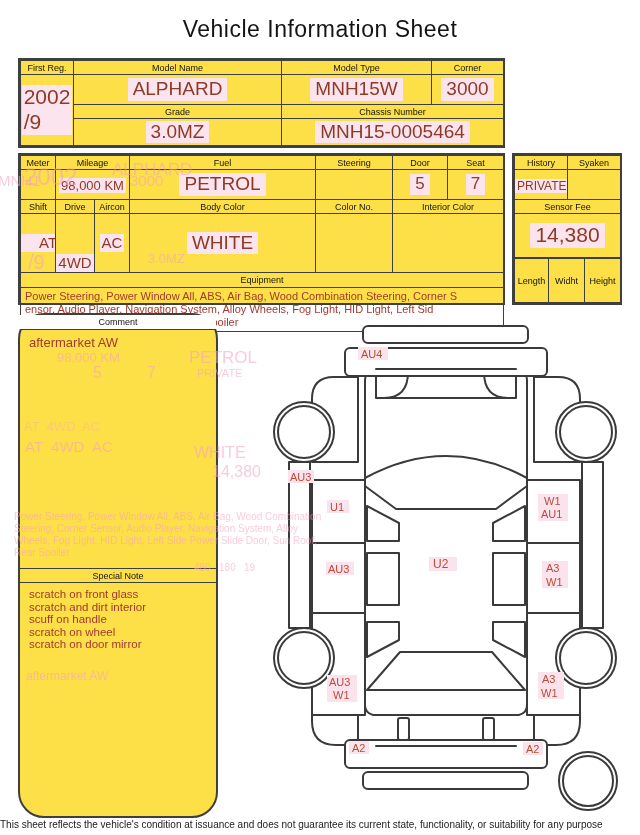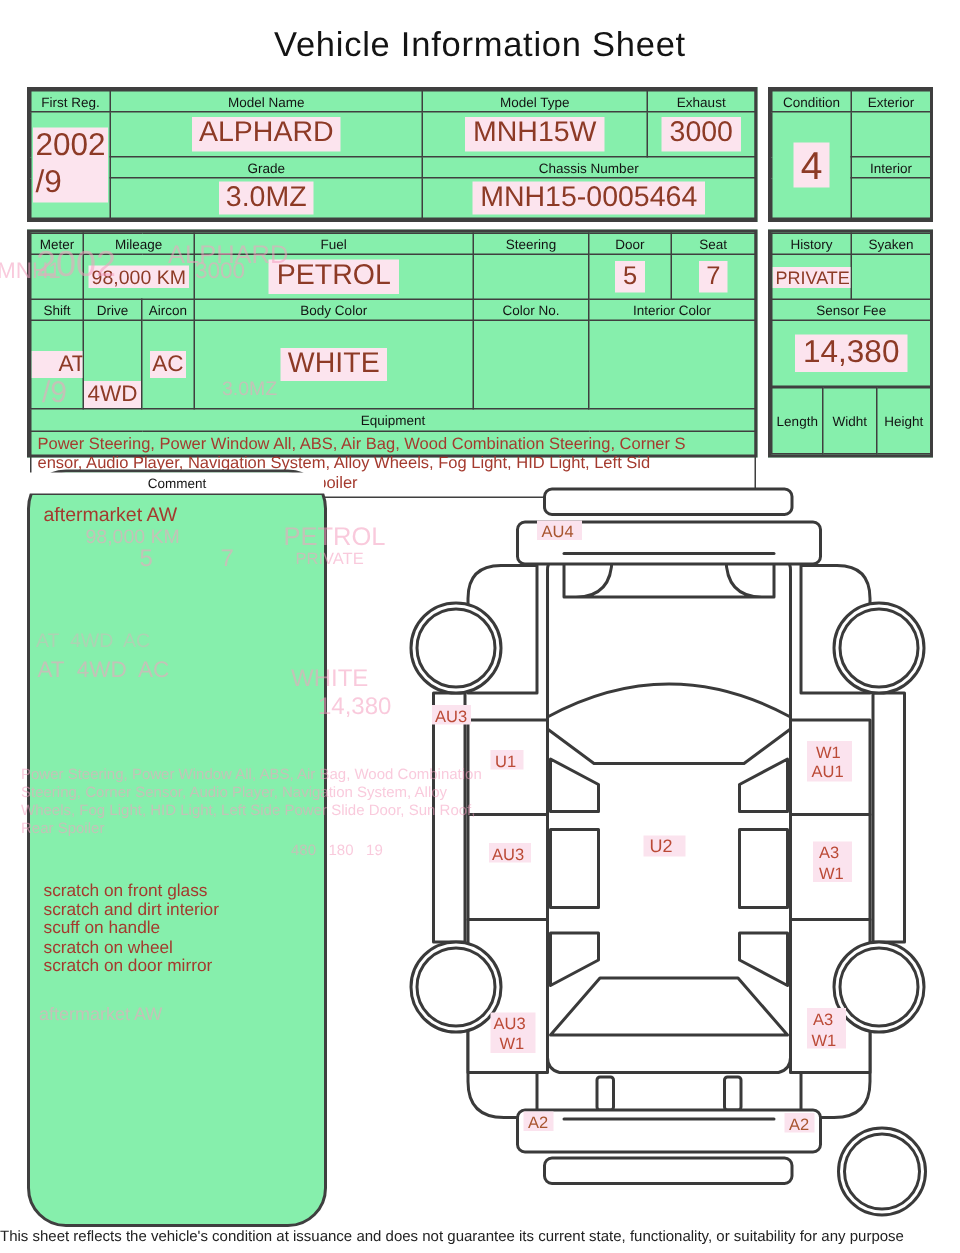--- a/index.html
+++ b/index.html
@@ -1,20 +1,20 @@
 <!DOCTYPE html>
 <html><head>
 <meta charset="utf-8">
 <style>
   html,body{margin:0;padding:0;background:#fff;}
   .page{position:relative;width:640px;height:835px;background:#fff;overflow:hidden;
         font-family:"Liberation Sans", sans-serif;color:#131313;}
   .title{position:absolute;left:0;top:16px;width:640px;text-align:center;
          font-size:23px;letter-spacing:0.5px;color:#141414;}
-  .box{position:absolute;border:2px solid #3f3f3f;background:#86efac;box-sizing:border-box;}
+  .box{position:absolute;border:2px solid #3f3f3f;background:#fde047;box-sizing:border-box;}
   table{border-collapse:collapse;table-layout:fixed;width:100%;height:100%;}
   td{border:1px solid #3f3f3f;padding:0;text-align:center;vertical-align:middle;overflow:hidden;}
   td.h{font-size:9px;color:#131313;}
   .v{color:#8d3a26;}
   .hl{background:#fce4ee;padding:0 5px;display:inline-block;line-height:1.18;}
   .fs21{font-size:21px}.fs19{font-size:19px}.fs17{font-size:17px}.fs16{font-size:16px}
   .fs15{font-size:15px}.fs13{font-size:13px}.fs12{font-size:12px}.fs26{font-size:26px}
   .equip{font-size:11px;line-height:13px;color:#a43a2e;text-align:left;padding:2px 4px;}
   .box-hdr{height:14px;border-bottom:1px solid #3f3f3f;display:flex;align-items:center;
            justify-content:center;font-size:9px;background:#fff;}
@@ -43,21 +43,21 @@
           <col style="width:53px">
           <col style="width:208px">
           <col style="width:150px">
           <col style="width:72px">
         </colgroup>
       <tbody>
           <tr style="height:14px">
         <td class="h">First Reg.</td>
         <td class="h">Model Name</td>
         <td class="h">Model Type</td>
-        <td class="h">Exhaust</td>
+        <td class="h">Corner</td>
       </tr>
       <tr style="height:30px">
         <td rowspan="3" class="v fs21" style="line-height:20px;">
           <span class="hl" style="padding:0 2px;"><span>2002</span><br>
           <span style="display:inline-block;width:100%;text-align:left;">/9</span></span>
         </td>
         <td><span class="v fs19 hl">ALPHARD</span></td>
         <td><span class="v fs19 hl">MNH15W</span></td>
         <td><span class="v fs19 hl">3000</span></td>
       </tr>
@@ -66,44 +66,20 @@
         <td class="h" colspan="2">Chassis Number</td>
       </tr>
       <tr>
         <td><span class="v fs19 hl">3.0MZ</span></td>
         <td colspan="2"><span class="v fs19 hl">MNH15-0005464</span></td>
       </tr>
     </tbody>
       </table>
   </div>
 
-  <div class="box" style="left:512px;top:58px;width:110px;height:90px;">
-    <table>
-      <colgroup>
-          <col style="width:53px">
-          <col style="width:53px">
-        </colgroup>
-      <tbody>
-          <tr style="height:14px">
-        <td class="h">Condition</td>
-        <td class="h">Exterior</td>
-      </tr>
-      <tr style="height:30px">
-        <td rowspan="3"><span class="v fs26 hl">4</span></td>
-        <td></td>
-      </tr>
-      <tr style="height:14px">
-        <td class="h">Interior</td>
-      </tr>
-      <tr>
-        <td></td>
-      </tr>
-    </tbody>
-      </table>
-  </div>
 
   <div class="box" style="left:18px;top:153px;width:487px;height:152px;">
     <table>
       <colgroup>
           <col style="width:35px">
           <col style="width:39px">
           <col style="width:35px">
           <col style="width:186px">
           <col style="width:77px">
           <col style="width:55px">
@@ -191,20 +167,21 @@
         <td class="h">Widht</td>
         <td class="h">Height</td>
       </tr>
     </tbody>
       </table>
   </div>
 
   <div class="box" style="left:18px;top:313px;width:200px;height:505px;border-radius:26px;">
     <div class="box-hdr">Comment</div>
     <div class="comment-text">aftermarket AW</div>
+    <div class="sn-hdr">Special Note</div>
     <div class="sn-list">
       <div>scratch on front glass</div>
       <div>scratch and dirt interior</div>
       <div>scuff on handle</div>
       <div>scratch on wheel</div>
       <div>scratch on door mirror</div>
     </div>
   </div>
 
   <svg style="position:absolute;left:272px;top:310px;" width="360" height="515" viewBox="0 0 360 515">

